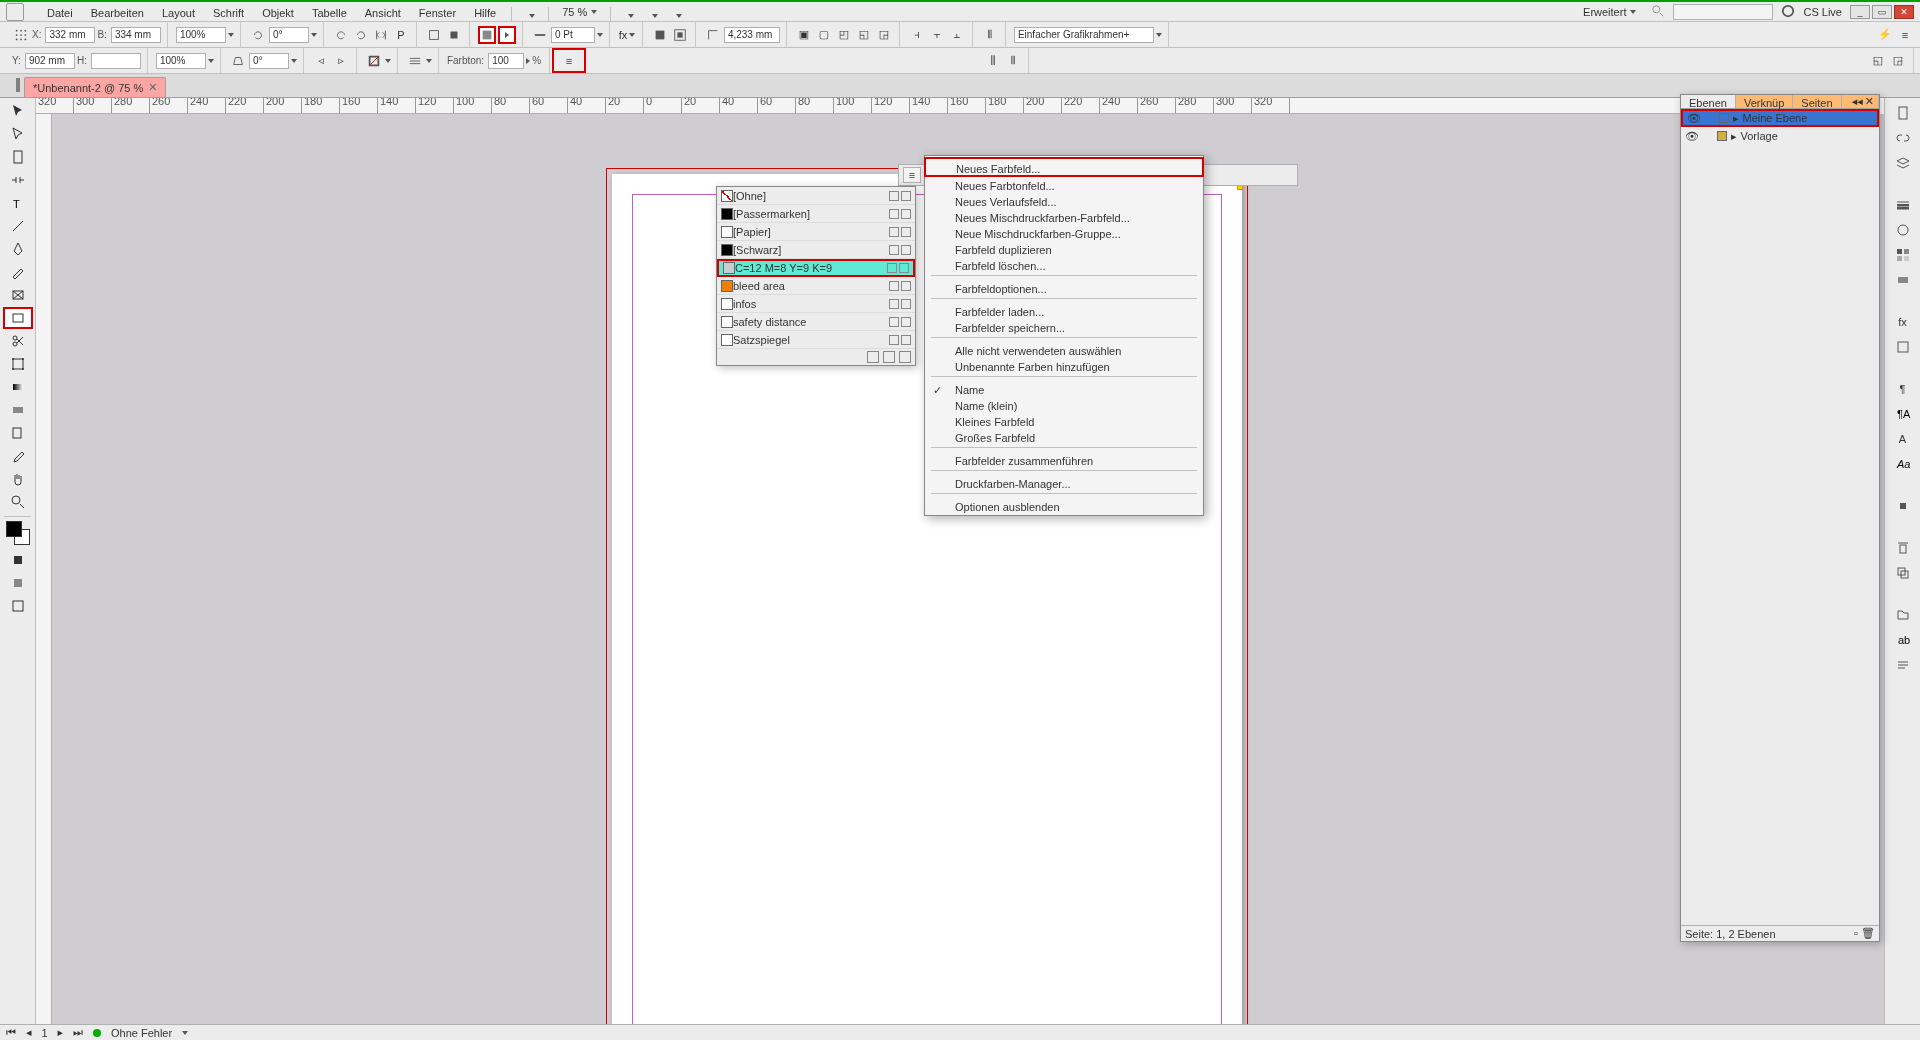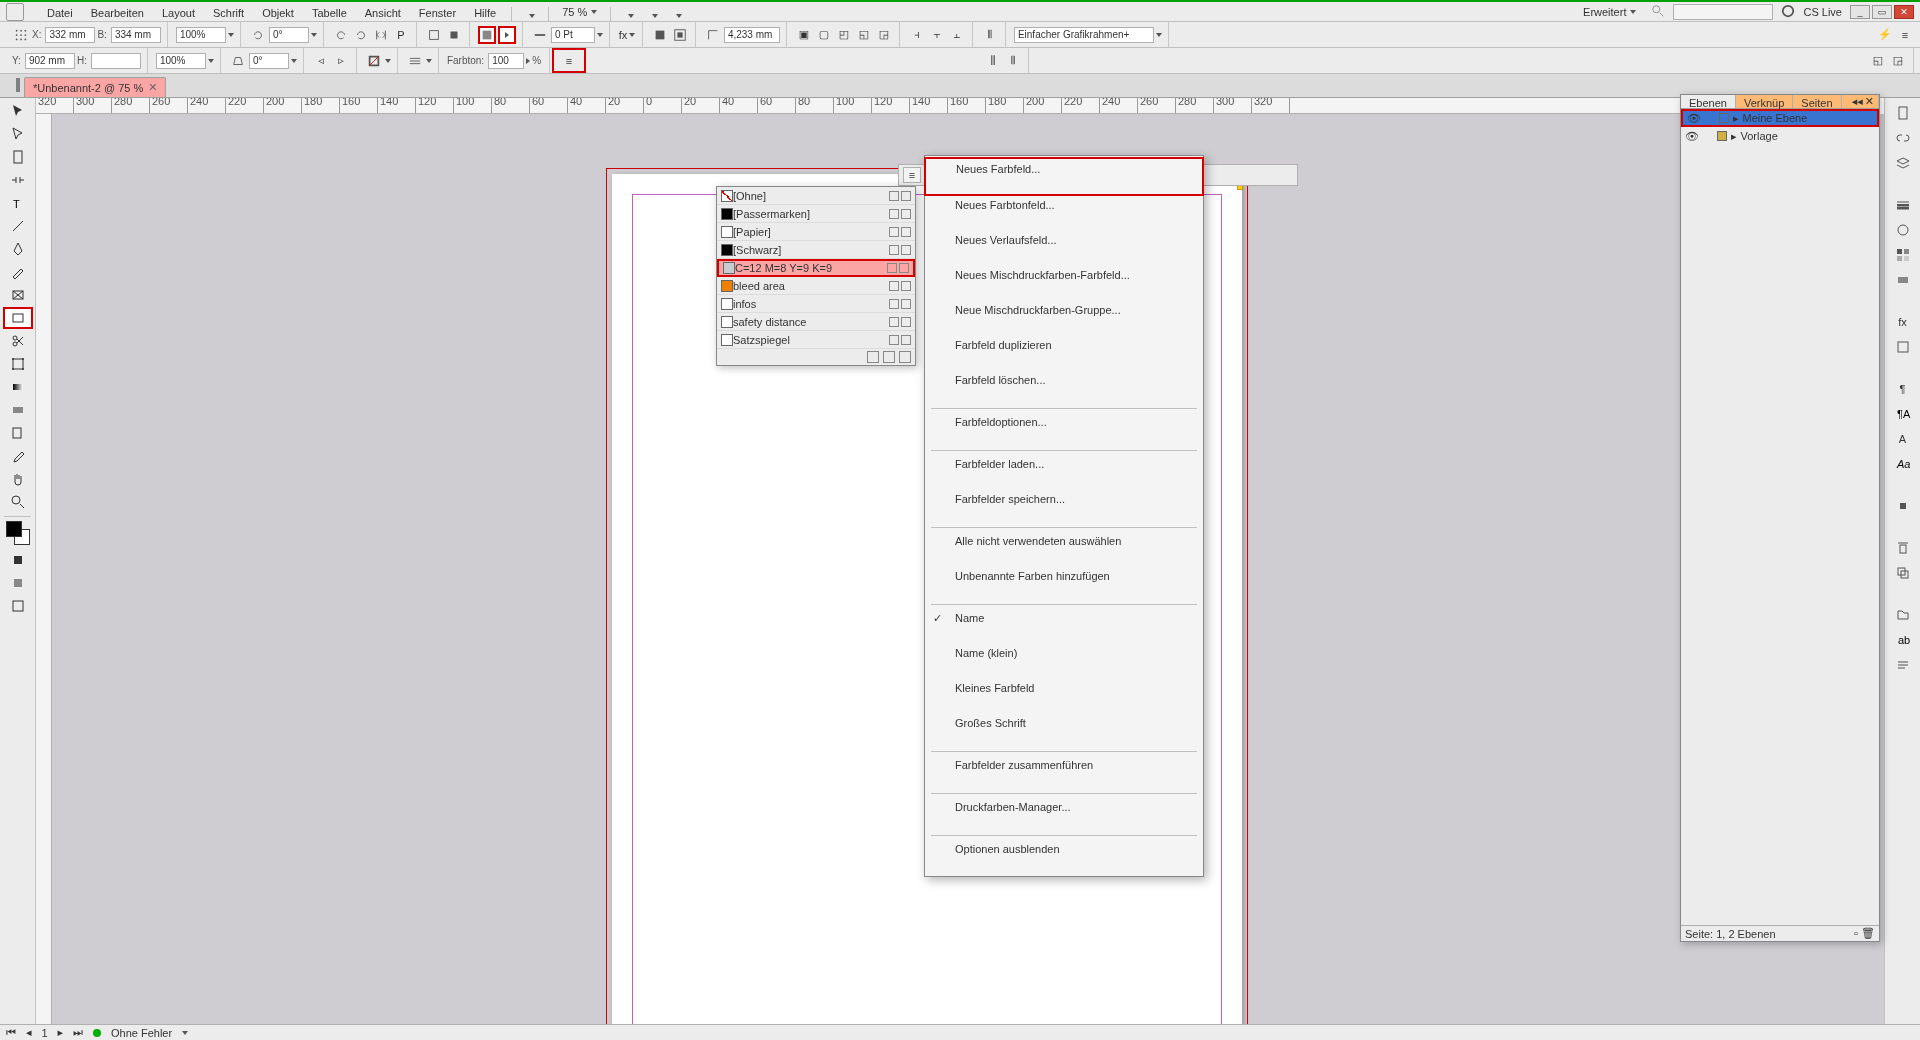--- a/index.html
+++ b/index.html
@@ -68,28 +68,28 @@
 .layerspanel .tabs .icons{margin-left:auto;display:flex;align-items:center;gap:2px;padding:0 4px}
 .layerspanel .row{display:flex;align-items:center;height:18px;padding:0 4px;gap:4px;font-size:10px}
 .layerspanel .row.hl{background:#3874d0;color:#fff;border:2px solid #d40000}
 .layerspanel .row .sw{width:10px;height:10px;border:1px solid #666}
 .layerspanel .footer{height:16px;border-top:1px solid #b0b0b0;display:flex;align-items:center;padding:0 4px;font-size:9px;justify-content:space-between}
 
 .swpanel{position:absolute;left:680px;top:88px;width:200px;background:#ececec;border:1px solid #888;box-shadow:2px 2px 8px rgba(0,0,0,.25);z-index:5}
 .swpanel .row{display:flex;align-items:center;height:18px;padding:0 4px;font-size:10px;border-bottom:1px solid #dcdcdc}
 .swpanel .row .sw{width:12px;height:12px;border:1px solid #666;flex:none}
 .swpanel .row .nm{flex:1;white-space:nowrap;overflow:hidden}
-.swpanel .row.sel{background:#fca5a5;color:#fff;border:2px solid #d40000}
+.swpanel .row.sel{background:#5eead4;color:#fff;border:2px solid #d40000}
 .swpanel .row .icons{display:flex;gap:2px}
 .swpanel .row .icons span{width:10px;height:10px;border:1px solid #888;font-size:8px;text-align:center;line-height:9px}
 .swpanel .footer{height:16px;display:flex;align-items:center;justify-content:flex-end;padding:0 4px;gap:4px}
 .swpanel .footer span{width:12px;height:12px;border:1px solid #888}
 
 .ctxmenu{position:absolute;left:888px;top:57px;width:280px;background:#f4f4f4;border:1px solid #888;box-shadow:3px 3px 10px rgba(0,0,0,.3);z-index:10;padding:2px 0}
-.ctxmenu .mi{padding:4px 10px 19px 30px;font-size:11px;position:relative}
+.ctxmenu .mi{padding:4px 10px 0 30px;font-size:11px;position:relative}
 .ctxmenu .mi.hl{border:2px solid #d40000;margin:-1px}
 .ctxmenu .mi.dis{color:#aaa}
 .ctxmenu .mi .chk{position:absolute;left:8px;top:4px}
 .ctxmenu .sep{height:1px;background:#c0c0c0;margin:3px 6px}
 
 .paneltoprow{position:absolute;left:862px;top:66px;height:22px;width:400px;background:#ececec;border:1px solid #b0b0b0;display:flex;align-items:center;padding:0 4px;gap:6px;z-index:4}
 .paneltoprow .btn{width:18px;height:16px;border:1px solid #b0b0b0;background:#f4f4f4;display:flex;align-items:center;justify-content:center}
 
 .statusbar{position:absolute;bottom:0;left:0;right:0;height:16px;background:#ececec;border-top:1px solid #b0b0b0;display:flex;align-items:center;padding:0 6px;font-size:10px;gap:10px}
 .statusbar .led{width:8px;height:8px;border-radius:50%;background:#00b000}
@@ -644,21 +644,21 @@
         <div class="sep"></div>
         <div class="mi"><span>Farbfelder laden...</span></div>
         <div class="mi"><span>Farbfelder speichern...</span></div>
         <div class="sep"></div>
         <div class="mi"><span>Alle nicht verwendeten auswählen</span></div>
         <div class="mi"><span>Unbenannte Farben hinzufügen</span></div>
         <div class="sep"></div>
         <div class="mi"><span class="chk">✓</span><span>Name</span></div>
         <div class="mi"><span>Name (klein)</span></div>
         <div class="mi"><span>Kleines Farbfeld</span></div>
-        <div class="mi"><span>Großes Schrift</span></div>
+        <div class="mi"><span>Großes Farbfeld</span></div>
         <div class="sep"></div>
         <div class="mi dis"><span>Farbfelder zusammenführen</span></div>
         <div class="sep"></div>
         <div class="mi"><span>Druckfarben-Manager...</span></div>
         <div class="sep"></div>
         <div class="mi"><span>Optionen ausblenden</span></div>
       </div>
   </div>
 
   <div class="layerspanel">

